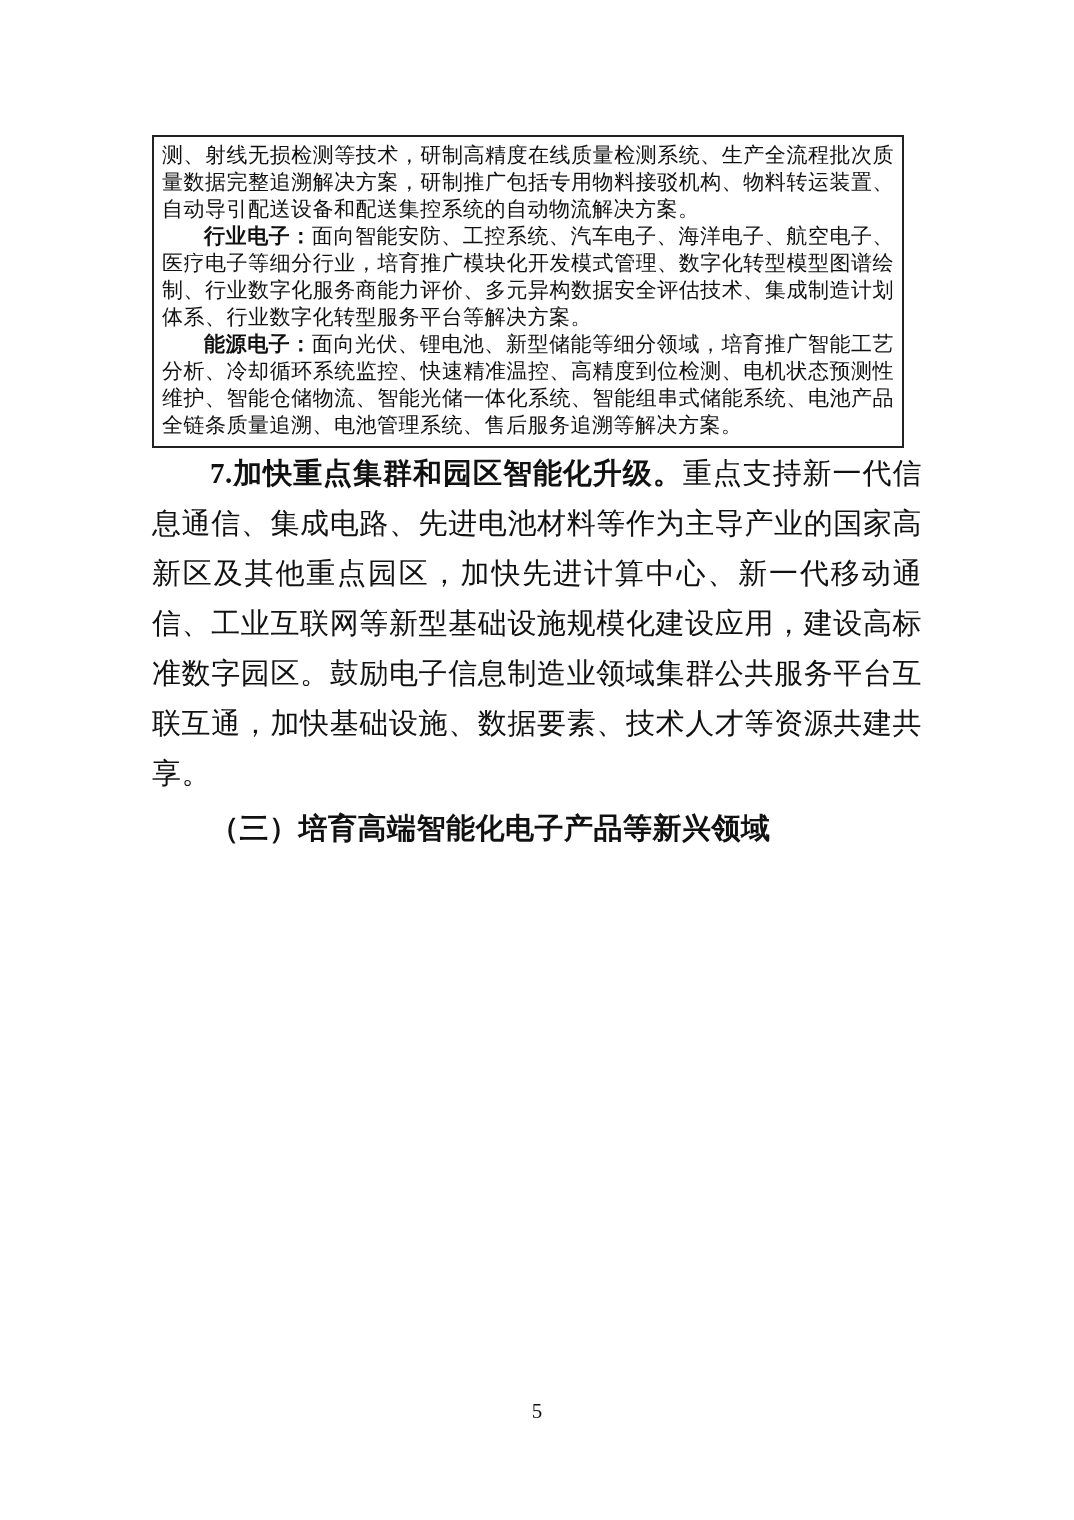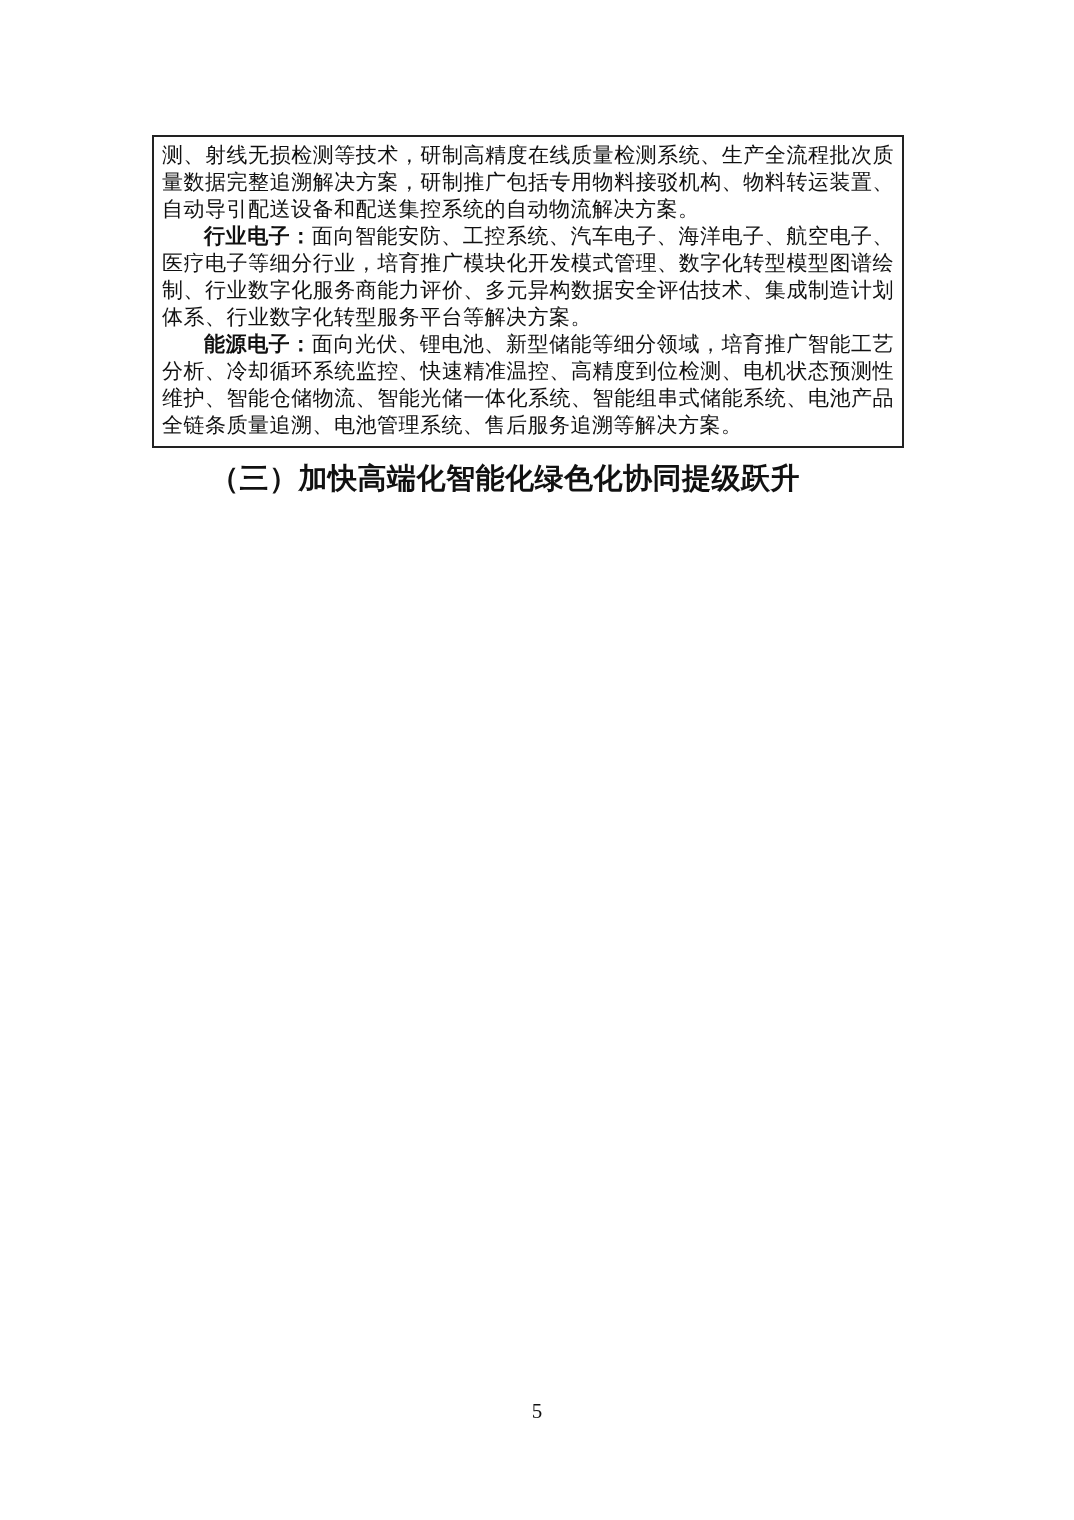--- a/index.html
+++ b/index.html
@@ -83,20 +83,23 @@
       </p>
       <p class="indent">
         <span class="lead">行业电子：</span><span>面向智能安防、工控系统、汽车电子、海洋电子、航空电子、医疗电子等细分行业，培育推广模块化开发模式管理、数字化转型模型图谱绘制、行业数字化服务商能力评价、多元异构数据安全评估技术、集成制造计划体系、行业数字化转型服务平台等解决方案。</span>
       </p>
       <p class="indent">
         <span class="lead">能源电子：</span><span>面向光伏、锂电池、新型储能等细分领域，培育推广智能工艺分析、冷却循环系统监控、快速精准温控、高精度到位检测、电机状态预测性维护、智能仓储物流、智能光储一体化系统、智能组串式储能系统、电池产品全链条质量追溯、电池管理系统、售后服务追溯等解决方案。</span>
       </p>
     </div>
 
 
+    <p class="body-para">
+      <span class="lead">7.加快重点集群和园区智能化升级。</span><span>重点支持新一代信息通信、集成电路、先进电池材料等作为主导产业的国家高新区及其他重点园区，加快先进计算中心、新一代移动通信、工业互联网等新型基础设施规模化建设应用，建设高标准数字园区。鼓励电子信息制造业领域集群公共服务平台互联互通，加快基础设施、数据要素、技术人才等资源共建共享。</span>
+    </p>
 
-    <p class="section-heading">（三）加快高端化智能化绿色化协同提级跃升</p>
+    <p class="section-heading">（三）培育高端智能化电子产品等新兴领域</p>
 
 
   </div>
 
   <div class="page-number">5</div>
 </div>
 
 </body></html>

